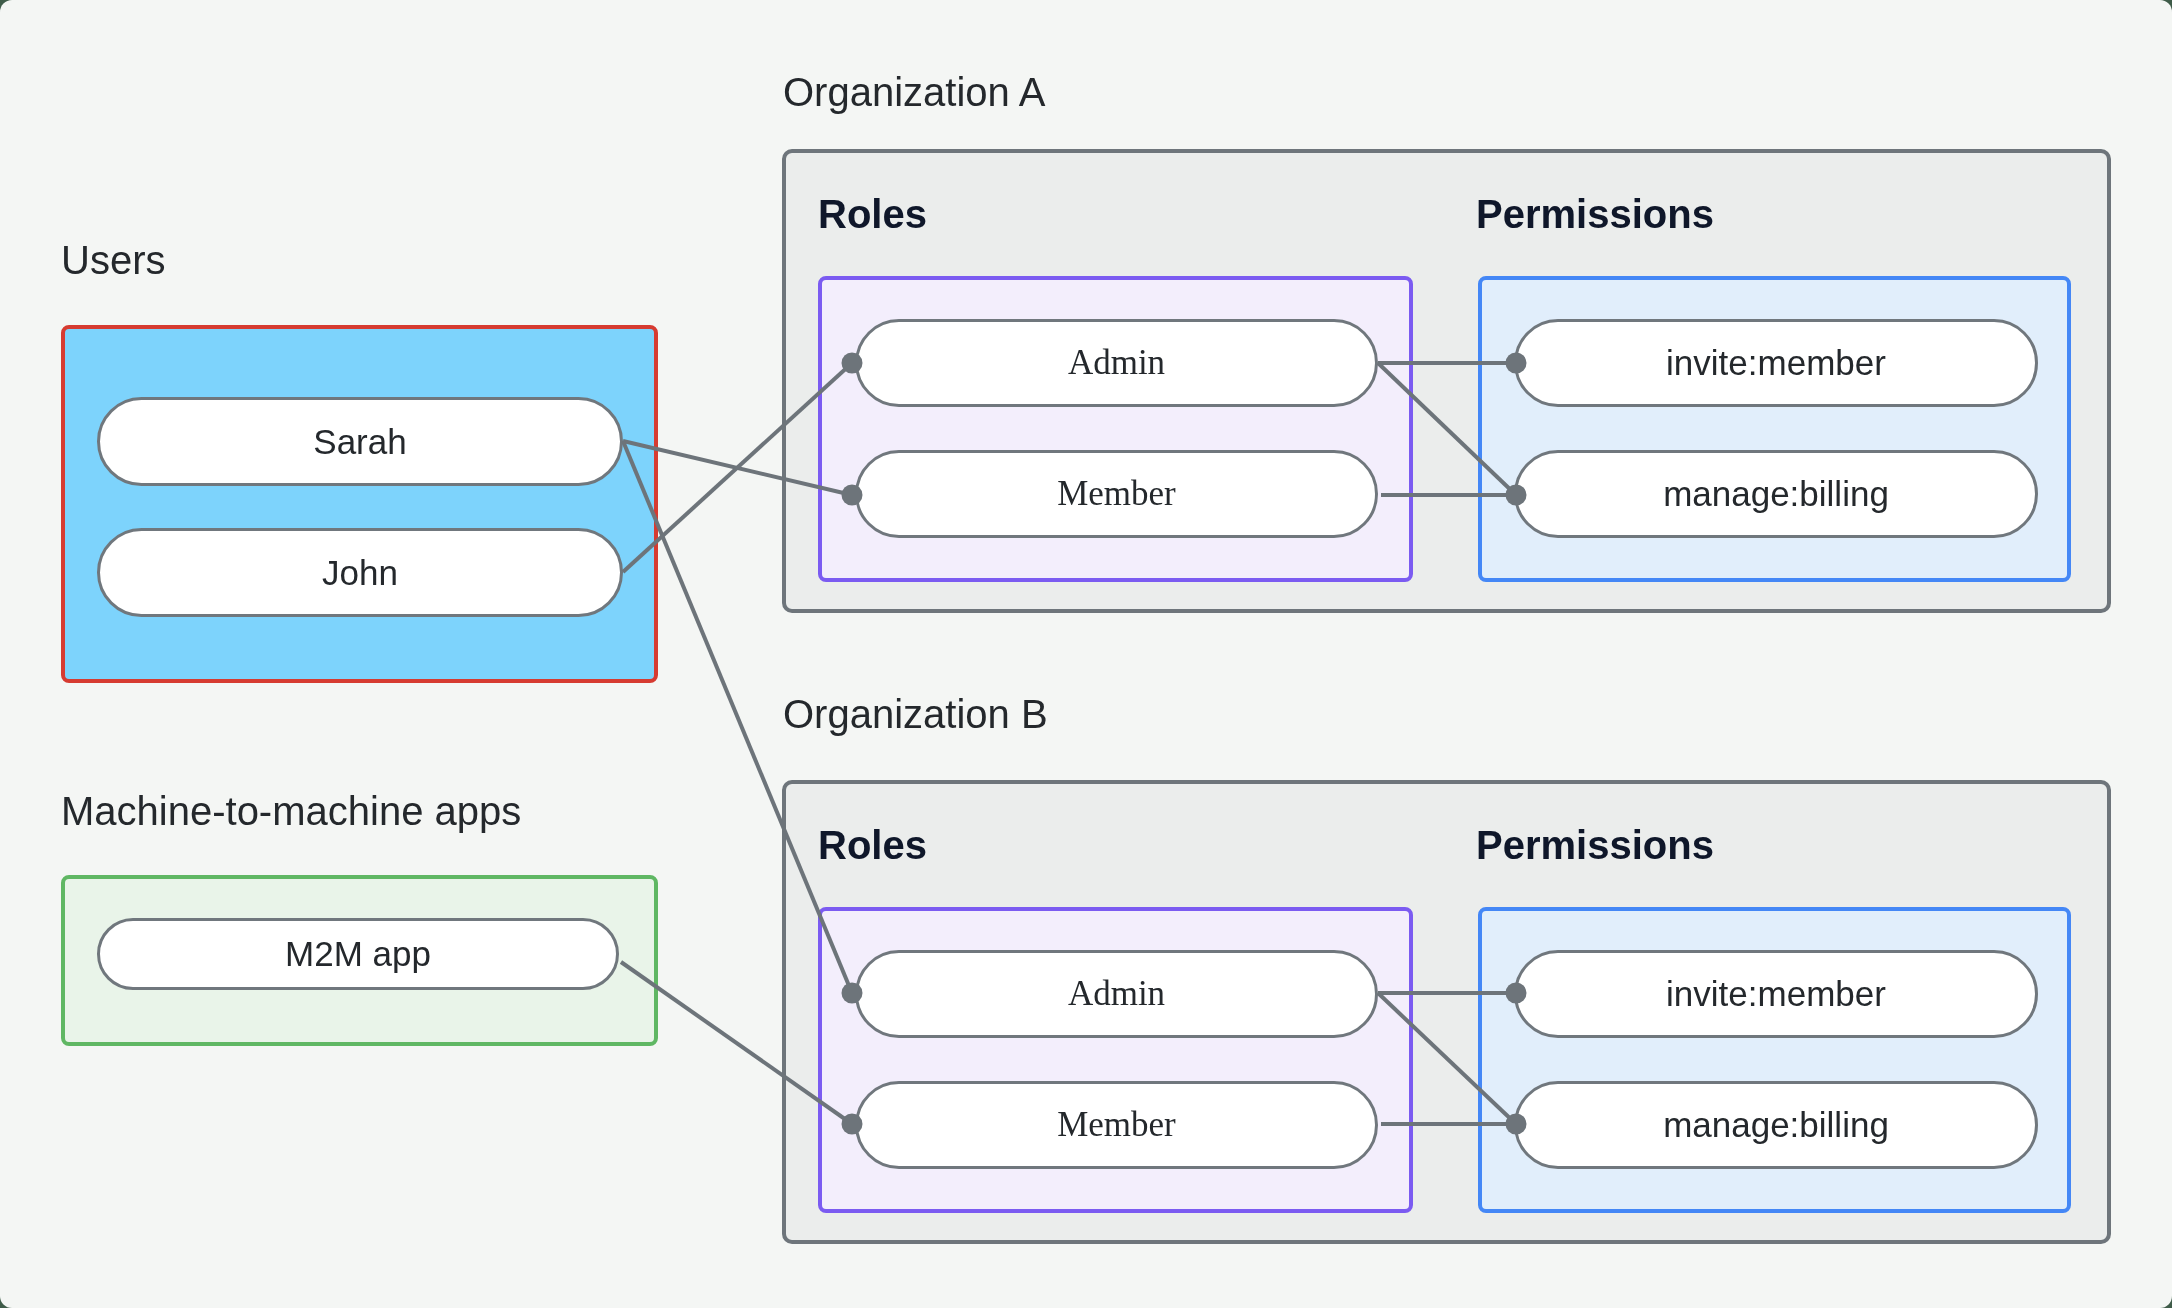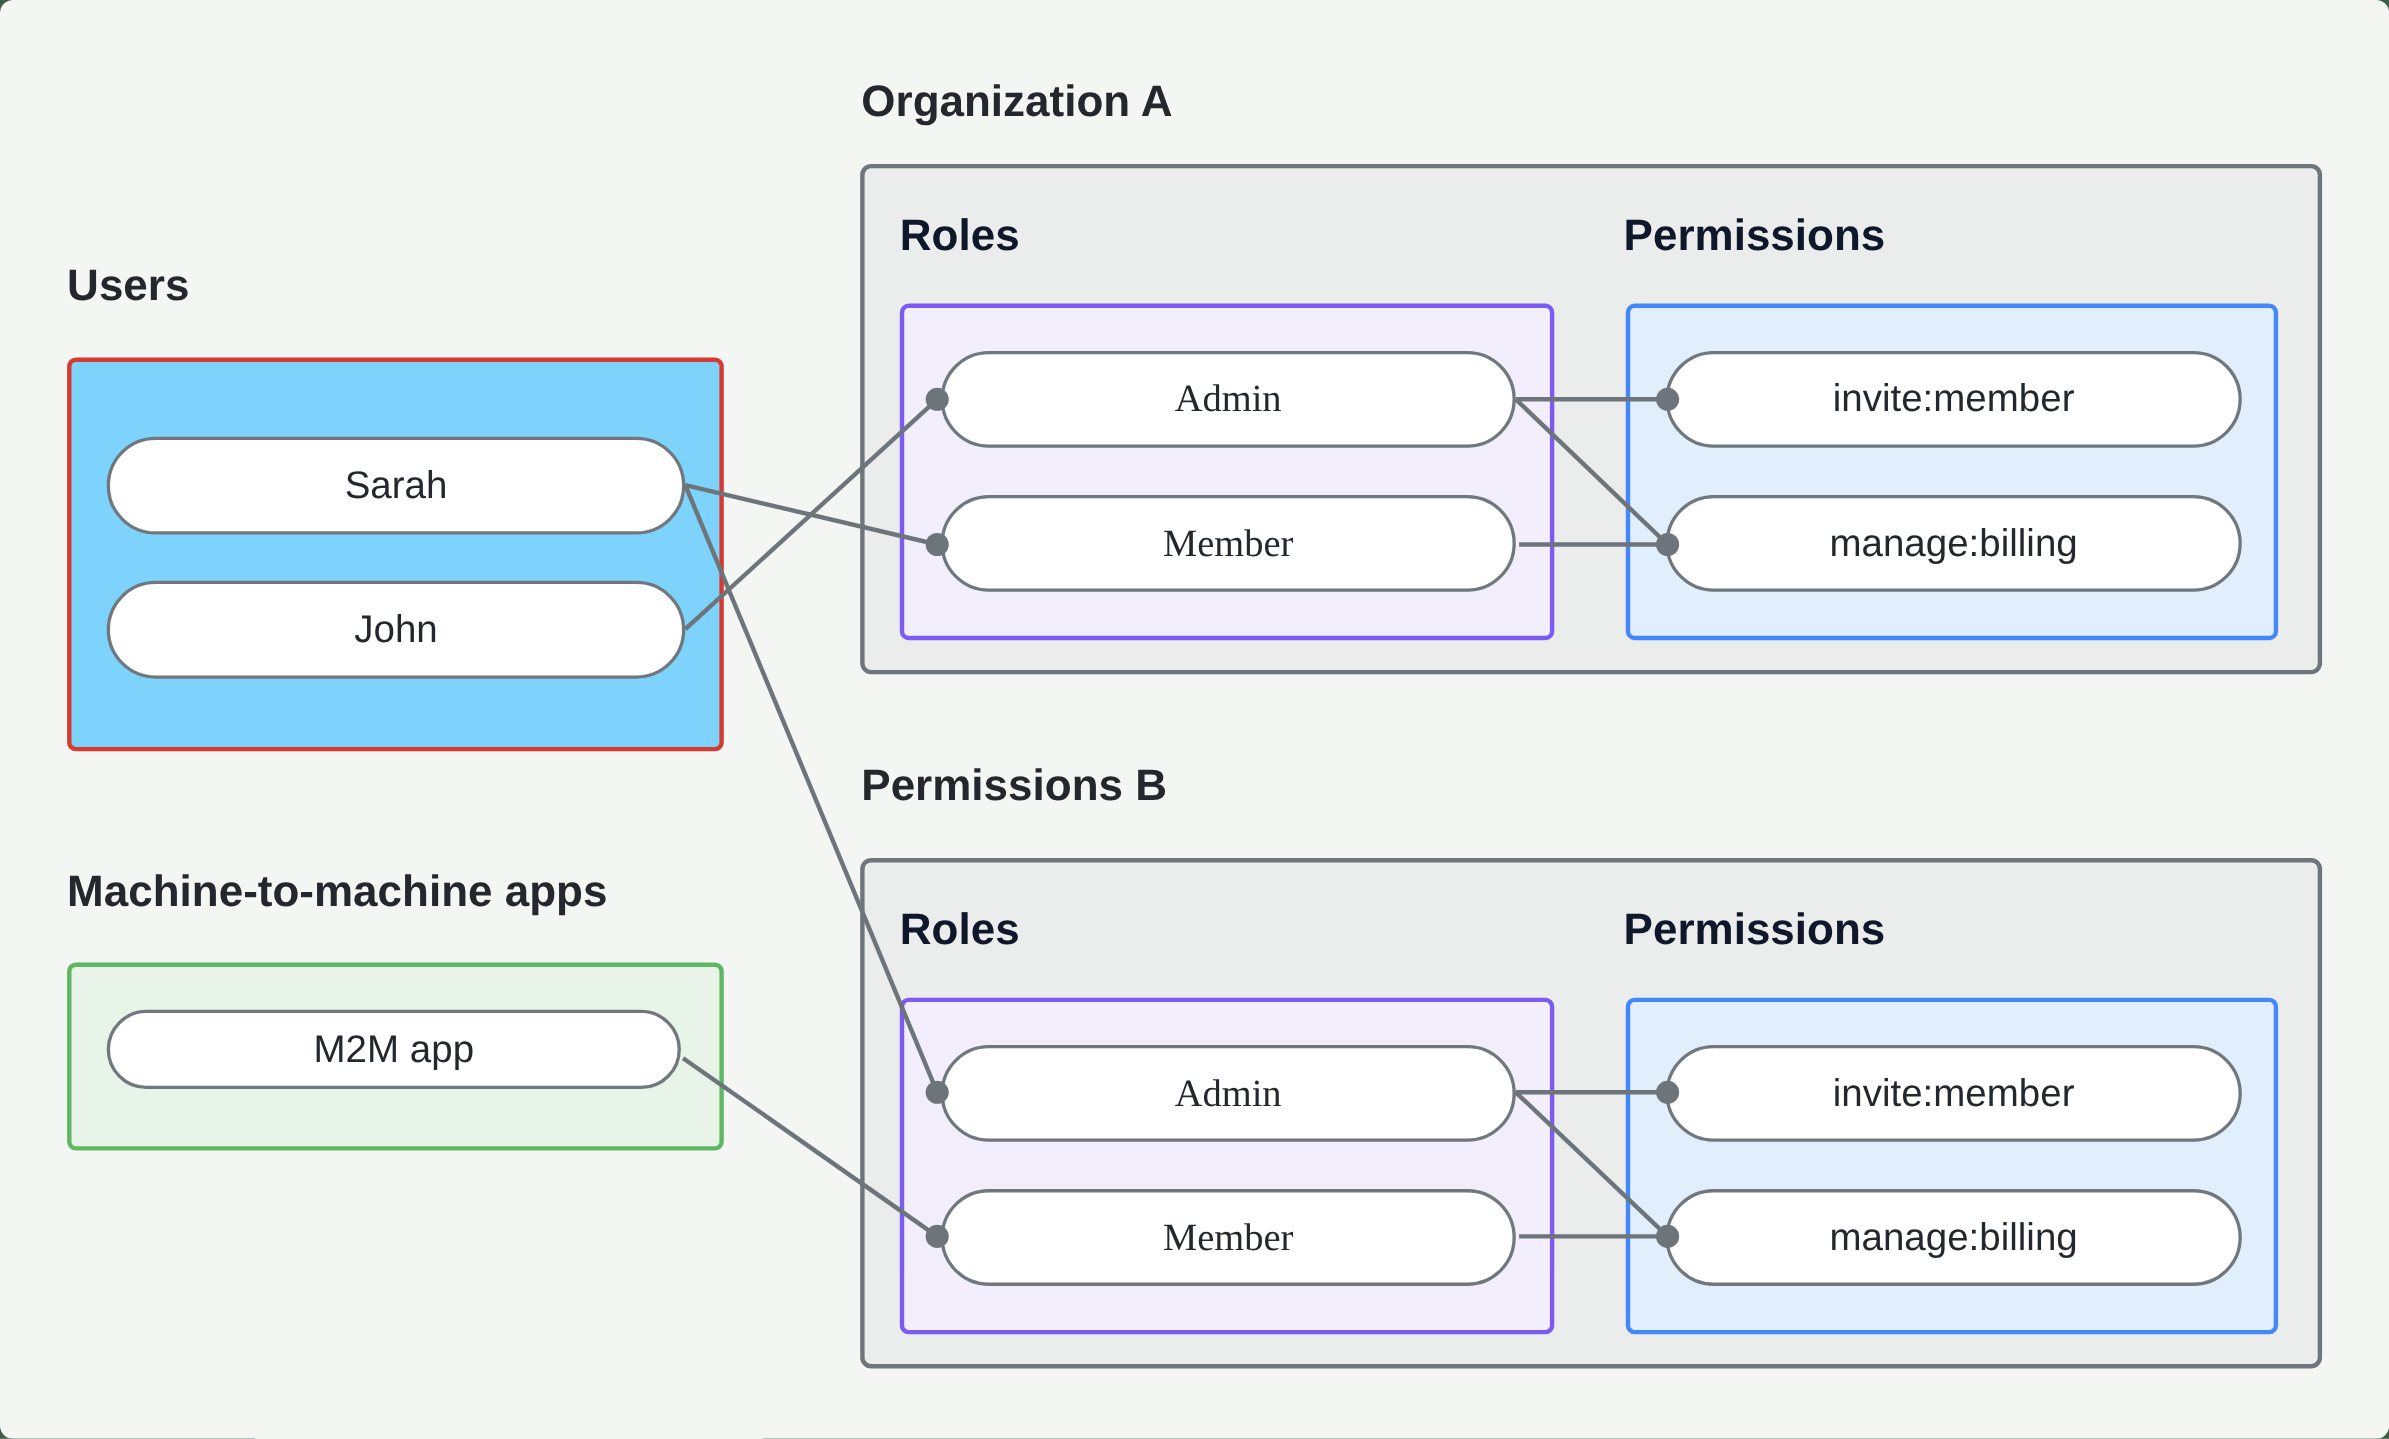--- a/index.html
+++ b/index.html
@@ -12,21 +12,21 @@
     position: relative;
     width: 2172px; height: 1308px;
     background: #f4f6f4;
     border-radius: 12px;
     overflow: hidden;
   }
   .section-label {
     position: absolute;
     font-size: 40px;
     line-height: 48px;
-    font-weight: 700;
+    font-weight: 400;
     color: #24282c;
     white-space: nowrap;
   }
   .group-box { position: absolute; box-sizing: border-box; }
   .users-box {
     left: 61px; top: 325px; width: 597px; height: 358px;
     background: #7dd3fc; border: 4px solid #d63b31; border-radius: 8px;
   }
   .m2m-box {
     left: 61px; top: 875px; width: 597px; height: 171px;
@@ -126,21 +126,21 @@
     <div class="sub-box roles-box">
       <div class="pill role-pill row-1">Admin</div>
       <div class="pill role-pill row-2">Member</div>
     </div>
     <div class="sub-box perms-box">
       <div class="pill perm-pill row-1">invite:member</div>
       <div class="pill perm-pill row-2">manage:billing</div>
     </div>
   </div>
 
-  <div class="section-label" style="left:783px; top:690px;">Permissions B</div>
+  <div class="section-label" style="left:783px; top:690px;">Organization B</div>
   <div class="org-box org-b">
     <div class="sub-label roles-label">Roles</div>
     <div class="sub-label perms-label">Permissions</div>
     <div class="sub-box roles-box">
       <div class="pill role-pill row-1">Admin</div>
       <div class="pill role-pill row-2">Member</div>
     </div>
     <div class="sub-box perms-box">
       <div class="pill perm-pill row-1">invite:member</div>
       <div class="pill perm-pill row-2">manage:billing</div>

